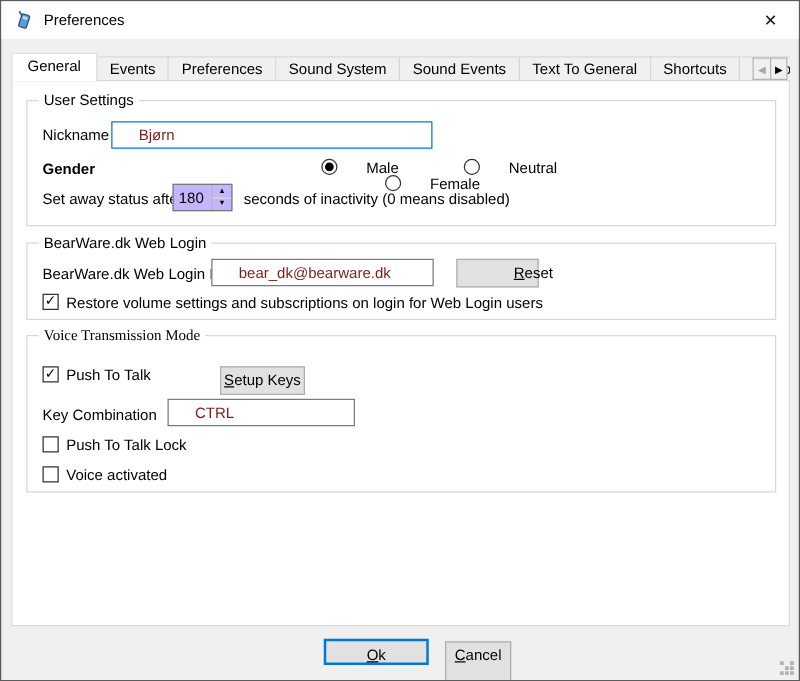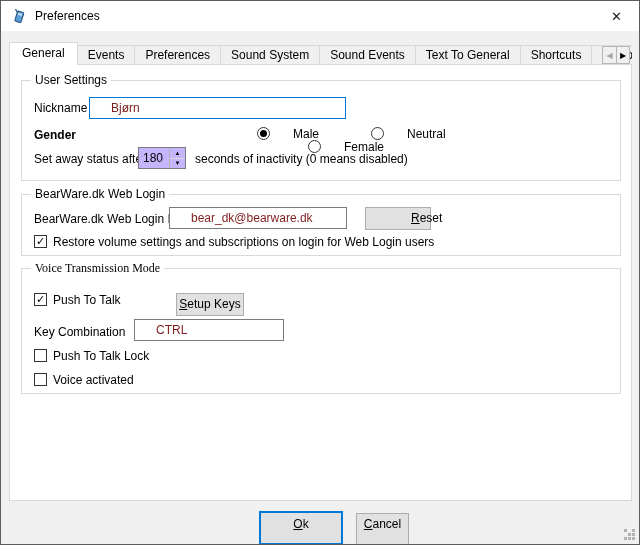--- a/index.html
+++ b/index.html
@@ -169,17 +169,17 @@
     <span>Voice activated</span>
   </div>
 
   <div class="checkbox" style="left:33px; top:347px;">
     <span class="box">
       
     </span>
     <span>Push To Talk Lock</span>
   </div>
 
-  <div class="btn default" style="left:258px; top:510px; width:84px; height:34px; line-height:22px;"><span class="u">O</span><span>k</span></div>
+  <div class="btn default" style="left:258px; top:510px; width:84px; height:21px; line-height:22px;"><span class="u">O</span><span>k</span></div>
   <div class="btn" style="left:355px; top:512px; width:53px; height:36px;"><span class="u">C</span><span>ancel</span></div>
 
   <div class="grip"></div>
 </div>
 
 </body></html>

